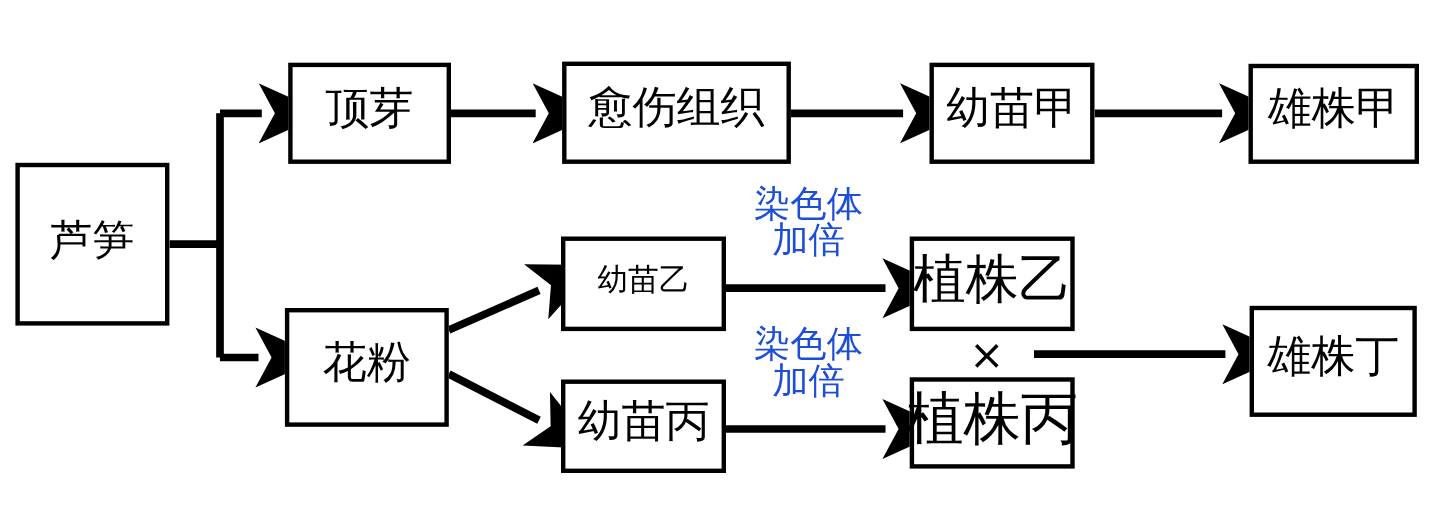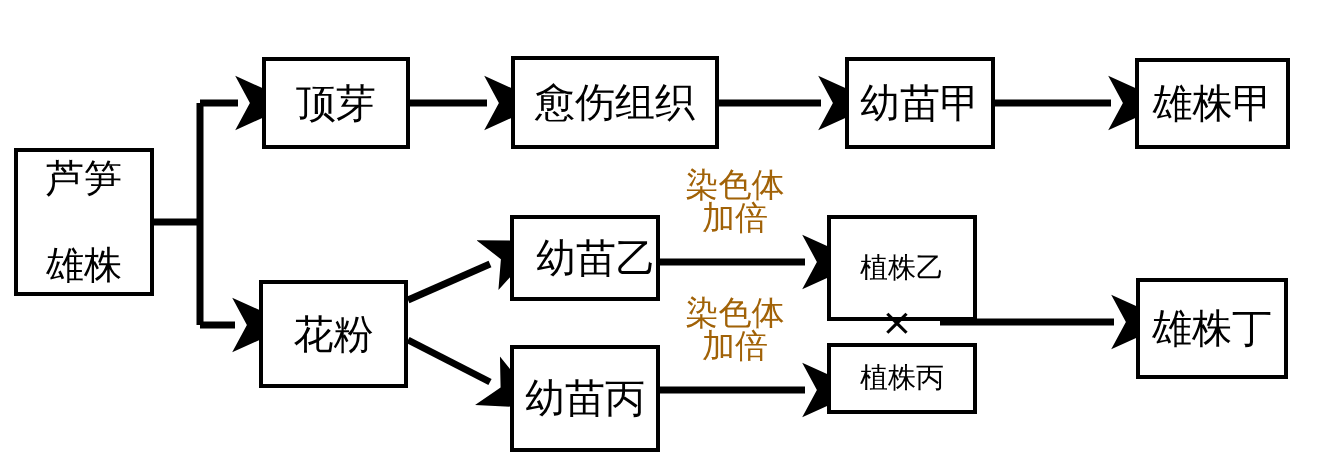--- a/index.html
+++ b/index.html
@@ -31,24 +31,25 @@
     flex-direction: column;
     align-items: center;
     justify-content: center;
     color: #000000;
     line-height: 1.02;
     font-family: "DejaVu Sans", "Liberation Sans", sans-serif;
   }
   .node-box .line {
     display: block;
     white-space: nowrap;
+    font-family: Liberation Mono, monospace;
   }
   .edge-label {
     position: absolute;
-    color: #a16207;
+    color: #1d4ed8;
     text-align: center;
     line-height: 1.0;
     white-space: nowrap;
     font-family: "DejaVu Sans", "Liberation Sans", sans-serif;
   }
   .edge-label .line { display: block; }
   .cross-symbol {
     position: absolute;
     color: #000000;
     text-align: center;
@@ -110,47 +111,46 @@
     </g>
 
     <g>
       <path d="M940,322 L1114,322" stroke="#000000" stroke-width="7" fill="none" marker-end="url(#ah)"></path>
     </g>
   </svg>
 
   <div id="nodes-host">
       <div class="node-box" style="left: 14px; top: 148px; width: 140px; height: 148px; font-size: 38px; border-color: rgb(0, 0, 0); gap: 48px;">
         <span class="line">芦笋</span>
-        <span class="line">雄株</span>
       </div>
       <div class="node-box" style="left: 262px; top: 57px; width: 148px; height: 92px; font-size: 40px; border-color: rgb(0, 0, 0);">
         <span class="line">顶芽</span>
       </div>
       <div class="node-box" style="left: 511px; top: 56px; width: 208px; height: 93px; font-size: 40px; border-color: rgb(0, 0, 0); justify-content: center;">
         <span class="line">愈伤组织</span>
       </div>
       <div class="node-box" style="left: 845px; top: 57px; width: 150px; height: 92px; font-size: 40px; border-color: rgb(0, 0, 0); text-align: center;">
         <span class="line">幼苗甲</span>
       </div>
       <div class="node-box" style="left: 1135px; top: 58px; width: 155px; height: 91px; font-size: 40px; border-color: rgb(0, 0, 0); align-items: center;">
         <span class="line">雄株甲</span>
       </div>
       <div class="node-box" style="left: 259px; top: 280px; width: 149px; height: 108px; font-size: 40px; border-color: rgb(0, 0, 0);">
         <span class="line">花粉</span>
       </div>
-      <div class="node-box" style="left: 510px; top: 215px; width: 150px; height: 86px; font-size: 40px; border-color: rgb(0, 0, 0); align-items: flex-end;">
+      <div class="node-box" style="left: 510px; top: 215px; width: 150px; height: 86px; font-size: 28px; border-color: rgb(0, 0, 0);">
         <span class="line">幼苗乙</span>
       </div>
-      <div class="node-box" style="left: 510px; top: 345px; width: 150px; height: 107px; font-size: 40px; border-color: rgb(0, 0, 0);">
+      <div class="node-box" style="left: 510px; top: 345px; width: 150px; height: 85px; font-size: 40px; border-color: rgb(0, 0, 0);">
         <span class="line">幼苗丙</span>
       </div>
-      <div class="node-box" style="left: 827px; top: 215px; width: 150px; height: 106px; font-size: 28px; border-color: rgb(0, 0, 0);">
+      <div class="node-box" style="left: 827px; top: 215px; width: 150px; height: 86px; font-size: 48px; border-color: rgb(0, 0, 0);">
         <span class="line">植株乙</span>
       </div>
-      <div class="node-box" style="left: 827px; top: 343px; width: 150px; height: 71px; font-size: 28px; border-color: rgb(0, 0, 0);">
+      <div class="node-box" style="left: 827px; top: 343px; width: 150px; height: 83px; font-size: 52px; border-color: rgb(0, 0, 0);">
         <span class="line">植株丙</span>
       </div>
       <div class="node-box" style="left: 1136px; top: 278px; width: 152px; height: 101px; font-size: 40px; border-color: rgb(0, 0, 0);">
         <span class="line">雄株丁</span>
       </div>
       <div class="edge-label" style="left: 662px; top: 168px; width: 146px; font-size: 33px;">
         <span class="line">染色体</span>
         <span class="line">加倍</span>
       </div>
       <div class="edge-label" style="left: 662px; top: 296px; width: 146px; font-size: 33px;">

